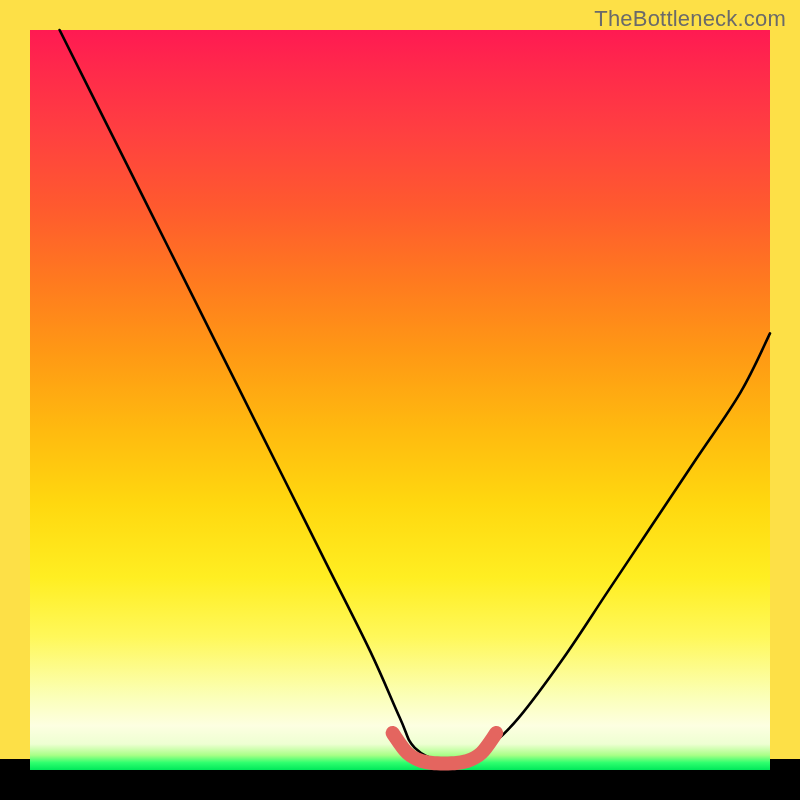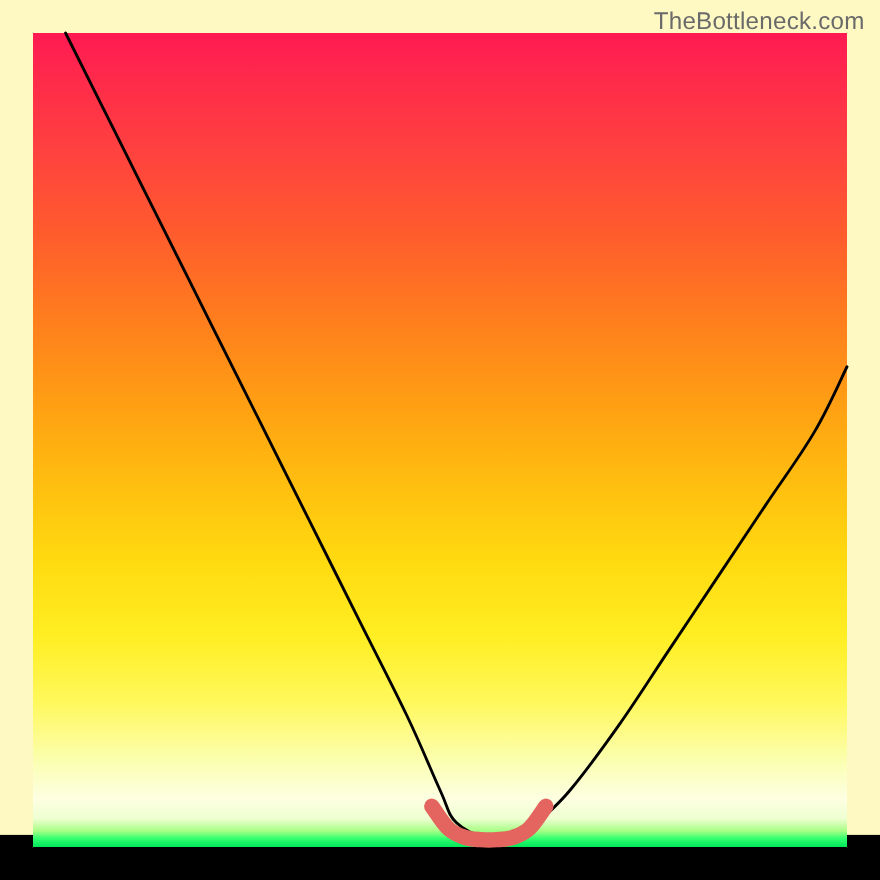--- a/index.html
+++ b/index.html
@@ -10,21 +10,21 @@
     background: #000;
     overflow: hidden;
     font-family: Arial, Helvetica, sans-serif;
   }
   .frame {
     position: absolute;
     left: 0;
     top: 0;
     width: 800px;
     height: 759px;
-    background: #fef9c3;
+    background: #fde047;
   }
   .plot {
     position: absolute;
     left: 30px;
     top: 30px;
     width: 740px;
     height: 740px;
     
     background: linear-gradient(
       to bottom,

